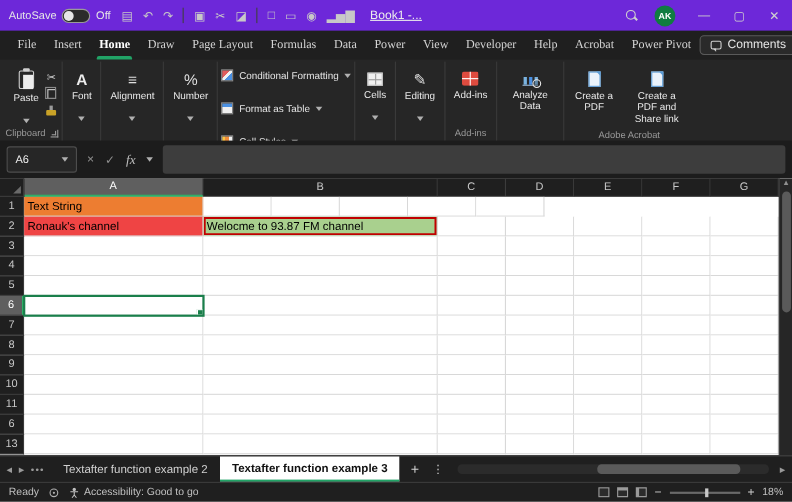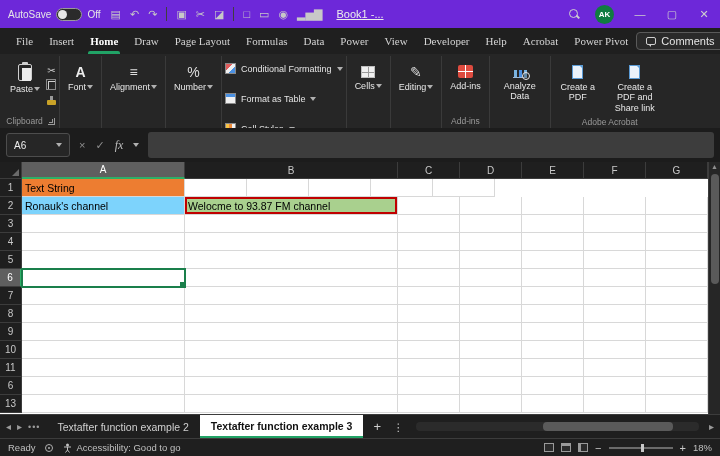--- a/index.html
+++ b/index.html
@@ -35,21 +35,21 @@
   .bubble { width:10px; height:8px; border:1px solid #cfcfcf; border-radius:2px; position:relative; }
   .bubble::after { content:''; position:absolute; left:1px; bottom:-3px; width:0; height:0; border-left:3px solid transparent; border-right:0 solid transparent; border-top:3px solid #cfcfcf; }
 
   
   .ribbon { height:74px; background:#262626; display:flex; align-items:stretch; padding:2px 2px 0 2px; flex:0 0 74px; overflow:hidden; }
   .rgroup { display:flex; flex-direction:column; padding:0 3px; }
   .rgroup + .rgroup { border-left:1px solid #3a3a3a; }
   .rgroup-body { flex:1; display:flex; align-items:flex-start; justify-content:center; gap:2px; padding-top:2px; }
   .rgroup-label { height:14px; font-size:8.5px; color:#9a9a9a; display:flex; align-items:center; justify-content:center; gap:5px; white-space:nowrap; }
   .big-btn { display:flex; flex-direction:column; align-items:center; gap:3px; padding:4px 5px 2px 5px; color:#e8e8e8; font-size:9px; text-align:center; line-height:1.15; }
-  .big-btn .blbl { display:flex; flex-direction:row; align-items:center; gap:1px; }
+  .big-btn .blbl { display:flex; flex-direction:column; align-items:center; gap:14px; }
   .icon-clipboard { width:14px; height:17px; border:1px solid #cfcfcf; border-radius:2px; position:relative; background:#262626; margin-top:2px; }
   .icon-clipboard::before { content:''; position:absolute; top:-3px; left:3px; width:6px; height:3px; background:#cfcfcf; border-radius:1px; }
   .icon-clipboard::after { content:''; position:absolute; left:3px; top:3px; width:9px; height:13px; background:#ececec; }
   .small-col { display:flex; flex-direction:column; gap:4px; padding-top:7px; align-items:center; }
   .small-btn { font-size:10px; color:#cfcfcf; display:flex; align-items:center; justify-content:center; height:11px; }
   .icon-copy { width:8px; height:9px; border:1px solid #cfcfcf; position:relative; background:#262626; }
   .icon-copy::before { content:''; position:absolute; left:-3px; top:-3px; width:8px; height:9px; border:1px solid #8a8a8a; }
   .icon-brush { width:9px; height:5px; background:#c9a227; border-radius:1px; position:relative; margin-top:4px; }
   .icon-brush::after { content:''; position:absolute; left:3px; top:-4px; width:3px; height:4px; background:#9a9a9a; }
   .font-a { font-size:14px; font-weight:bold; color:#ececec; line-height:1; margin-top:3px; }
@@ -379,21 +379,21 @@
             <div class="row-h">1</div>
             <div class="cell" style="width: 163px; flex: 0 0 163px; background: rgb(237, 125, 49);">Text String</div>
             <div class="cell" style="width: 62px; flex: 0 0 62px;"></div>
             <div class="cell" style="width: 62px; flex: 0 0 62px;"></div>
             <div class="cell" style="width: 62px; flex: 0 0 62px;"></div>
             <div class="cell" style="width: 62px; flex: 0 0 62px;"></div>
             <div class="cell" style="width: 62px; flex: 0 0 62px;"></div>
           </div>
           <div class="grow">
             <div class="row-h">2</div>
-            <div class="cell" style="width: 163px; flex: 0 0 163px; background: #7dd3fc;">Ronauk's channel</div>
+            <div class="cell" style="width: 163px; flex: 0 0 163px; background: #ef4444;">Ronauk's channel</div>
             <div class="cell red-border" style="width: 213px; flex: 0 0 213px; background: rgb(169, 208, 142);">Welocme to 93.87 FM channel</div>
             <div class="cell" style="width: 62px; flex: 0 0 62px;"></div>
             <div class="cell" style="width: 62px; flex: 0 0 62px;"></div>
             <div class="cell" style="width: 62px; flex: 0 0 62px;"></div>
             <div class="cell" style="width: 62px; flex: 0 0 62px;"></div>
             <div class="cell" style="width: 62px; flex: 0 0 62px;"></div>
           </div>
           <div class="grow">
             <div class="row-h">3</div>
             <div class="cell" style="width: 163px; flex: 0 0 163px;"></div>

